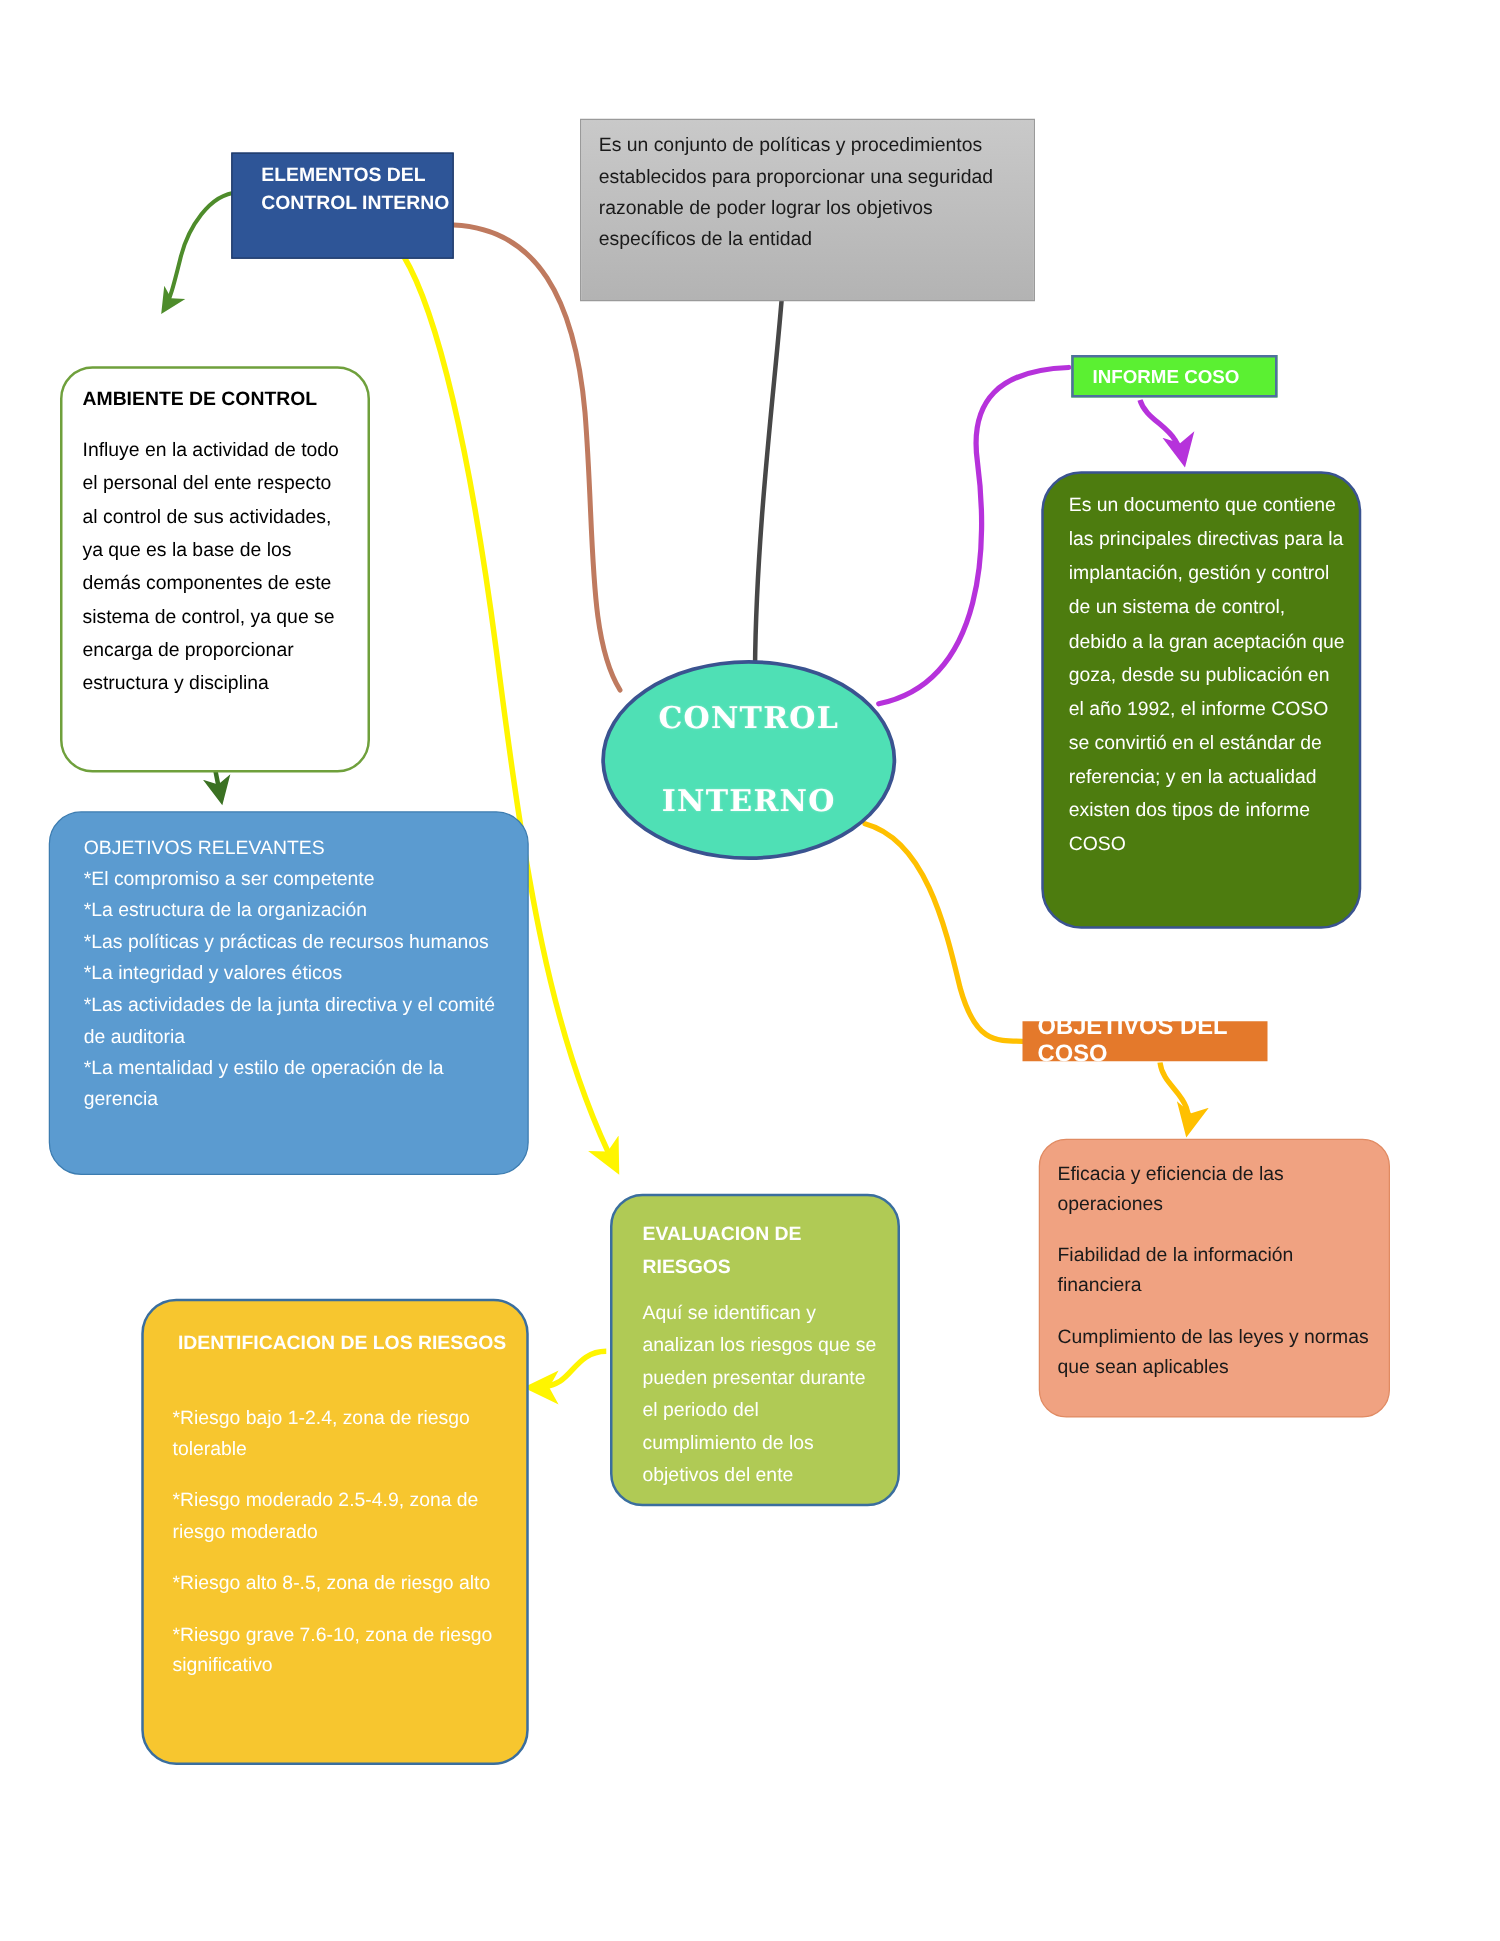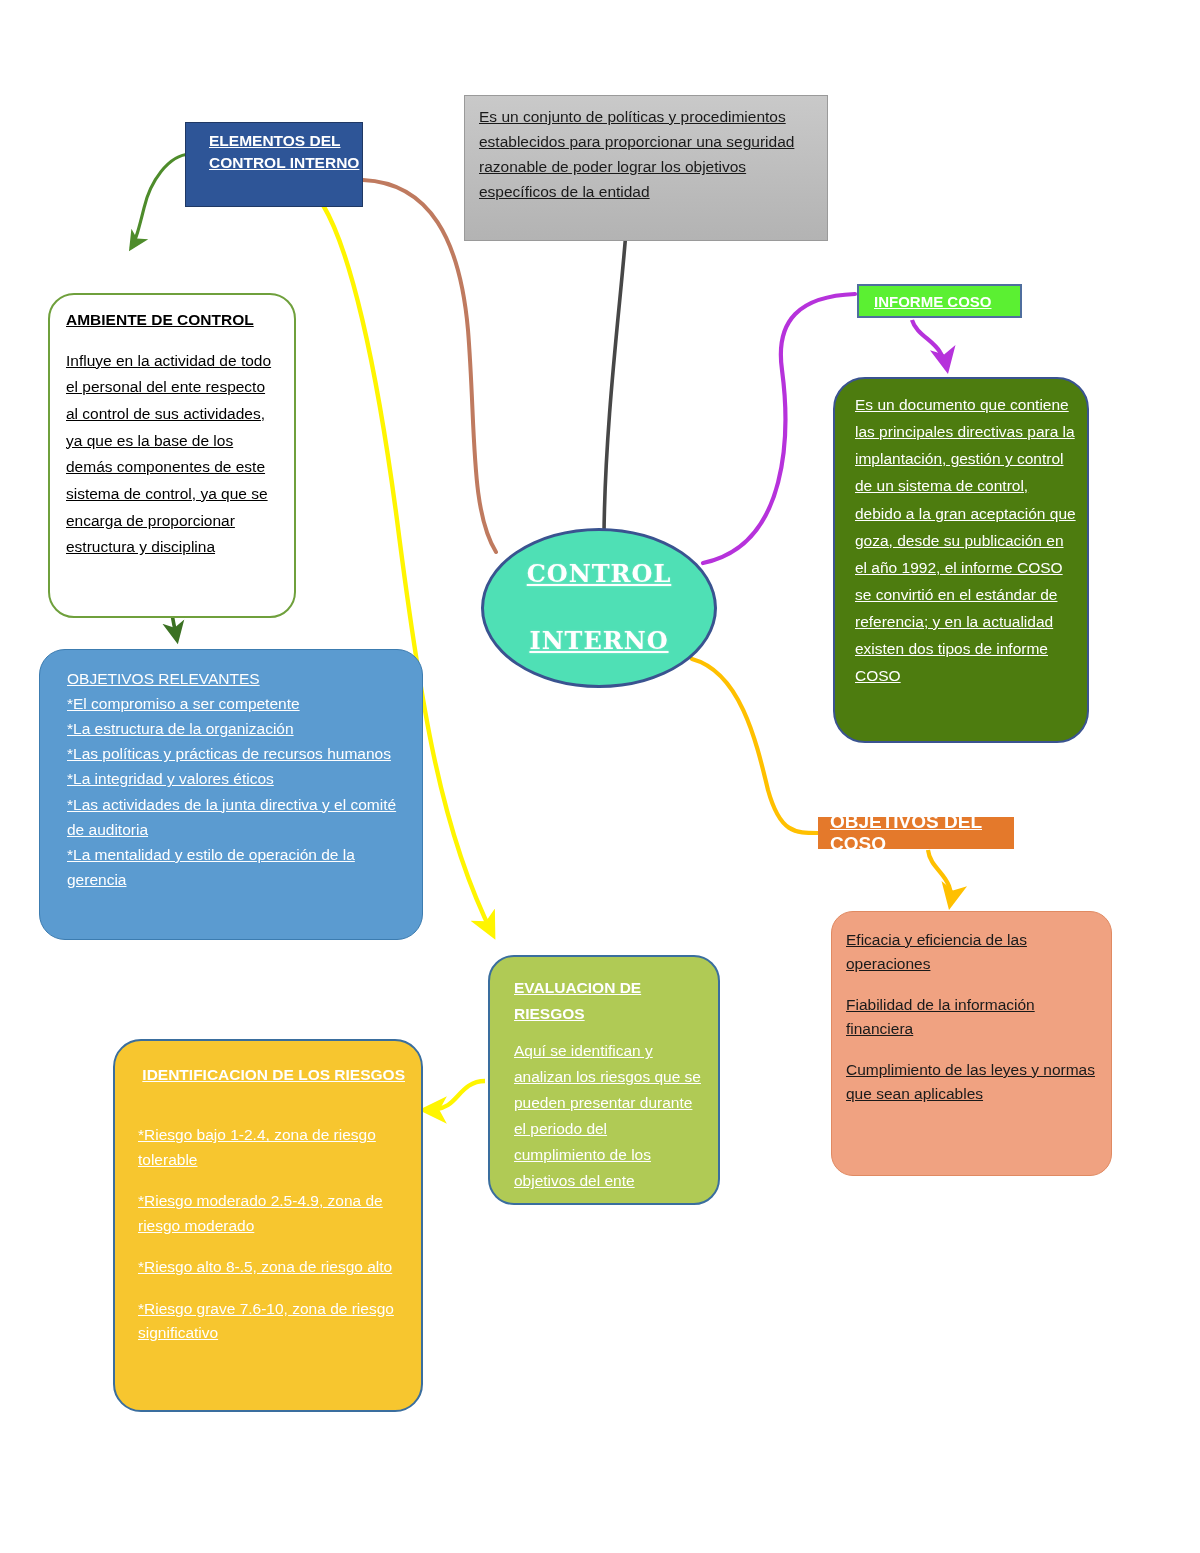--- a/index.html
+++ b/index.html
@@ -23,21 +23,20 @@
     top: 0;
     width: 1200px;
     height: 1553px;
     pointer-events: none;
     z-index: 1;
   }
   .node {
     position: absolute;
     box-sizing: border-box;
     z-index: 2;
-    text-decoration: underline;
   }
   .node p {
     margin: 0;
   }
 
   
   #n-elementos {
     left: 185px;
     top: 122px;
     width: 178px;
@@ -169,21 +168,21 @@
     display: flex;
     align-items: center;
     padding-left: 12px;
   }
 
   
   #n-objlista {
     left: 831px;
     top: 911px;
     width: 281px;
-    height: 265px;
+    height: 223px;
     background: #F0A281;
     border: 1px solid #E08A62;
     border-radius: 22px;
     color: #1a1a1a;
     font-size: 15.5px;
     line-height: 1.58;
     padding: 16px 14px 0 14px;
   }
   #n-objlista p + p { margin-top: 16px; }
 

